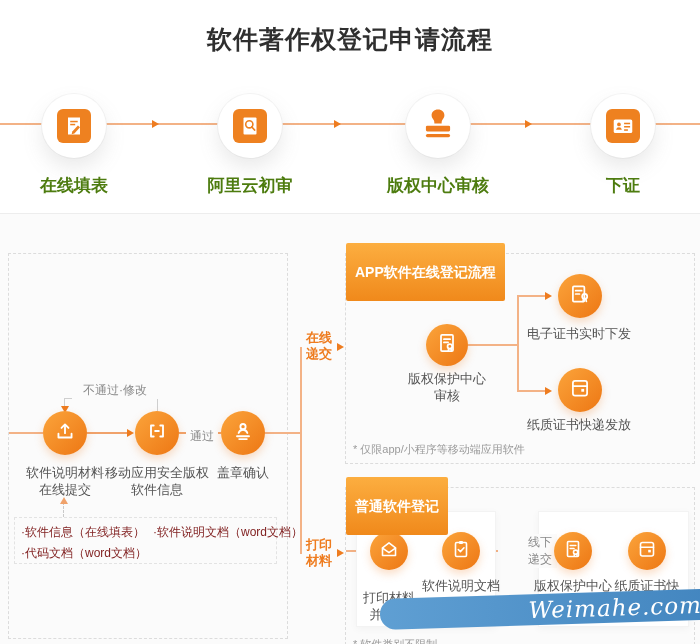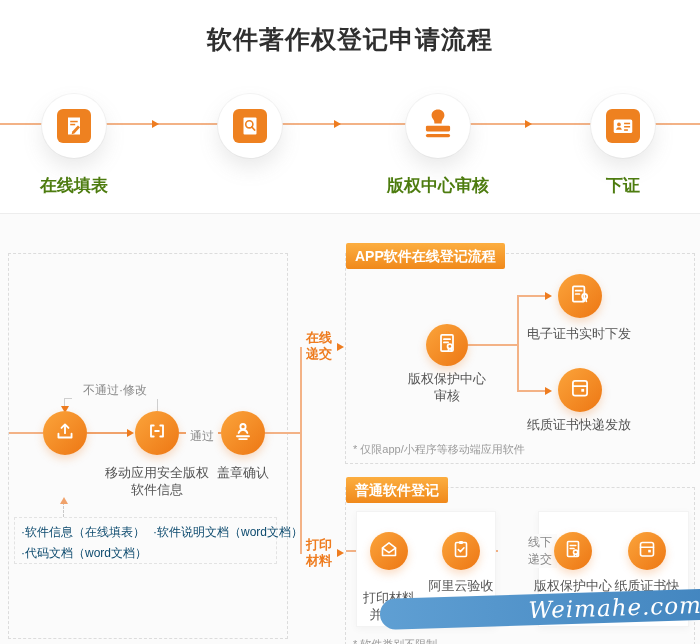--- a/index.html
+++ b/index.html
@@ -22,32 +22,32 @@
   .step-circle{width:64px;height:64px;border-radius:50%;background:#fff;
     box-shadow:0 10px 20px rgba(140,140,140,.18), 0 0 0 1px #f6f6f6;
     display:flex;align-items:center;justify-content:center;z-index:3;}
   .icon-sq{width:34px;height:34px;border-radius:6px;background:#ee8120;display:flex;align-items:center;justify-content:center;}
   .step-label{font-size:17px;font-weight:bold;color:#4d7c0f;text-align:center;width:140px;}
   
   .lower-bg{left:0;top:213px;width:700px;height:431px;background:#fbfbfb;border-top:1px solid #ededed;}
   .dash-box{border:1px dashed #dcdcdc;}
   .dash-box-light{border:1px dashed #e3e3e3;}
   .badge{background:linear-gradient(180deg,#fcae40,#f0891b);color:#fff;font-size:14px;font-weight:bold;
-    padding:4px 9px;border-radius:2px;line-height:18px;white-space:nowrap;z-index:4;}
+    padding:20px 9px;border-radius:2px;line-height:18px;white-space:nowrap;z-index:4;}
   .fcircle{border-radius:50%;background:linear-gradient(135deg,#fba43b,#ed7714);
     display:flex;align-items:center;justify-content:center;z-index:3;
     box-shadow:0 4px 8px rgba(238,124,31,.25);}
   .c44{width:44px;height:44px;}
   .c42{width:42px;height:42px;}
   .c38{width:38px;height:38px;}
   .node-label{font-size:13px;color:#555;text-align:center;line-height:17px;z-index:2;}
   .gray-label{font-size:12px;color:#8a8a8a;text-align:center;line-height:17px;background:#fbfbfb;z-index:2;padding:0 2px;}
   .orange-label{font-size:13px;color:#ee7c1f;font-weight:bold;text-align:center;line-height:16px;background:#fbfbfb;z-index:2;}
   .materials-grid{display:grid;grid-template-columns:132px auto;padding:4px 0 0 6px;}
-  .materials-grid span{font-size:12px;color:#0c4a6e;line-height:21px;white-space:nowrap;}
+  .materials-grid span{font-size:12px;color:#7f1d1d;line-height:21px;white-space:nowrap;}
   .card{background:#fff;border:1px solid #f3f3f3;box-shadow:0 2px 8px rgba(0,0,0,.04);z-index:1;}
   .footnote{font-size:11px;color:#9b9b9b;white-space:nowrap;z-index:2;}
   
   .watermark{left:380px;top:599px;width:340px;height:31px;
     background:linear-gradient(90deg,#5f9fd3,#4285bf);
     border-radius:16px 0 0 16px;transform:rotate(-1.8deg);transform-origin:left center;
     display:flex;align-items:center;justify-content:flex-end;padding-right:18px;box-sizing:border-box;z-index:20;}
   .watermark span{font-family:"DejaVu Serif","Liberation Serif",serif;font-style:italic;
     color:#fff;font-size:23px;letter-spacing:1px;}
 </style>
@@ -77,20 +77,21 @@
 
   <div class="abs step-circle" style="left:218px;top:94px;">
     <div class="icon-sq">
       <svg width="22" height="22" viewBox="0 0 22 22">
         <rect x="4.5" y="2.5" width="13" height="17" rx="1" fill="#fff"></rect>
         <circle cx="10.3" cy="9.3" r="3.6" fill="none" stroke="#ee8120" stroke-width="1.6"></circle>
         <line x1="12.8" y1="12" x2="15.6" y2="15" stroke="#ee8120" stroke-width="1.8" stroke-linecap="round"></line>
       </svg>
     </div>
   </div>
+  <div class="abs step-label" style="left:180px;top:174px;">阿里云初审</div>
 
   <div class="abs step-circle" style="left:406px;top:94px;">
     <span>
       <svg width="38" height="38" viewBox="0 0 22 22">
         <path d="M11,2.6 C13.3,2.6 14.7,4.1 14.7,5.9 C14.7,7.1 14.1,7.8 13.6,8.5 C13.2,9 13.1,9.7 13.1,10.7 L8.9,10.7 C8.9,9.7 8.8,9 8.4,8.5 C7.9,7.8 7.3,7.1 7.3,5.9 C7.3,4.1 8.7,2.6 11,2.6 Z" fill="#ee7c1f"></path>
         <rect x="4" y="12" width="14" height="3.3" rx="0.8" fill="#ee7c1f"></rect>
         <rect x="4" y="16.8" width="14" height="1.8" rx="0.9" fill="#ee7c1f"></rect>
       </svg>
     </span>
   </div>
@@ -124,20 +125,24 @@
 
   <div class="abs fcircle c44" style="left:43px;top:411px;">
     <span>
       <svg width="24" height="24" viewBox="0 0 22 22" fill="none" stroke="#fff" stroke-width="1.7" stroke-linecap="round" stroke-linejoin="round">
         <path d="M5,13.5 V17 H17 V13.5"></path>
         <path d="M11,13 V5.5"></path>
         <path d="M7.8,8.2 L11,5 L14.2,8.2"></path>
       </svg>
     </span>
   </div>
+  <div class="abs node-label" style="left:15px;top:464px;width:100px;">
+    <div>软件说明材料</div>
+    <div>在线提交</div>
+  </div>
 
   <div class="abs oline-strong" style="left:87px;top:432px;width:41px;height:2px;"></div>
   <div class="abs arr-r" style="left:127px;top:429px;"></div>
 
   <div class="abs fcircle c44" style="left:135px;top:411px;">
     <span>
       <svg width="24" height="24" viewBox="0 0 22 22" fill="none" stroke="#fff" stroke-width="1.7" stroke-linecap="round" stroke-linejoin="round">
         <path d="M8,6 H5.5 V16 H8"></path>
         <path d="M14,6 H16.5 V16 H14"></path>
         <path d="M9.3,11 H12.7"></path>
@@ -269,21 +274,21 @@
 
   <div class="abs fcircle c38" style="left:442px;top:532px;">
     <span>
       <svg width="22" height="22" viewBox="0 0 22 22" fill="none" stroke="#fff" stroke-width="1.6" stroke-linecap="round" stroke-linejoin="round">
         <rect x="5.5" y="4.5" width="11" height="14" rx="1.2"></rect>
         <rect x="9" y="3" width="4" height="3" rx="1" fill="#fff" stroke="none"></rect>
         <path d="M8.3,11.5 L10.4,13.6 L14,9.8"></path>
       </svg>
     </span>
   </div>
-  <div class="abs node-label" style="left:421px;top:577px;width:80px;">阿里云验收</div>
+  <div class="abs node-label" style="left:421px;top:577px;width:80px;">软件说明文档</div>
 
   <div class="abs oline" style="left:480px;top:550px;width:18px;height:2px;"></div>
   <div class="abs gray-label" style="left:499px;top:534px;width:30px;margin-left:24px;">
     <div>线下</div>
     <div>递交</div>
   </div>
   <div class="abs oline" style="left:530px;top:550px;width:16px;height:2px;"></div>
   <div class="abs arr-r" style="left:546px;top:547px;"></div>
 
   <div class="abs fcircle c38" style="left:554px;top:532px;">

